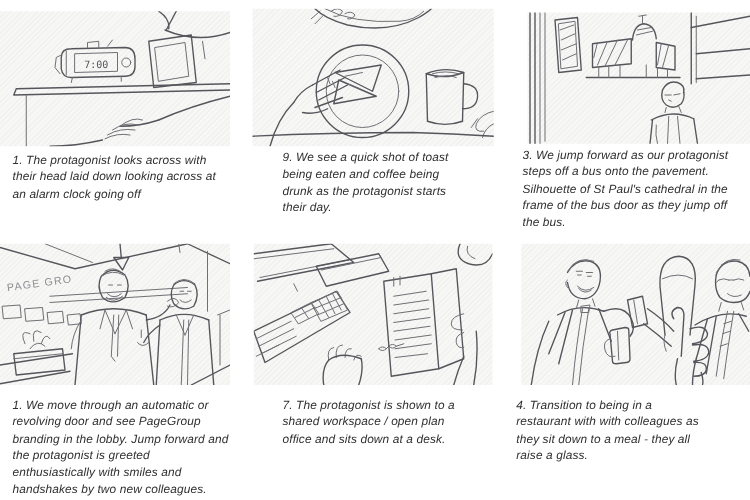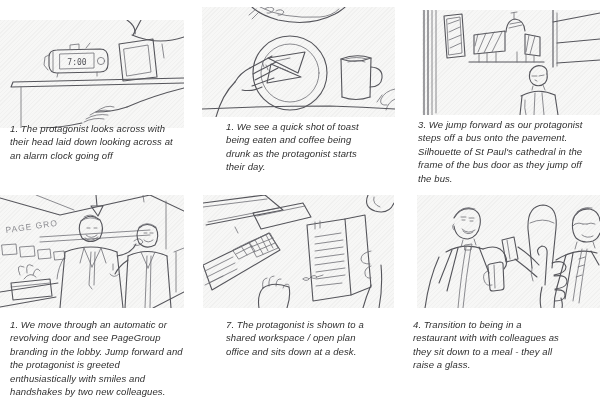--- a/index.html
+++ b/index.html
@@ -27,21 +27,21 @@
     stroke-linecap:round;stroke-linejoin:round;
   }
   .sk .t path,.sk path.t,.sk circle.t{stroke-width:0.8;stroke:#6f6f75;}
   .sk text{stroke:none;}
   .clock-time{font:8px "DejaVu Sans Mono",monospace;fill:#54545a;}
   .wall-text{font:8.5px "Liberation Sans",sans-serif;letter-spacing:1px;fill:#8d8d92;}
 </style>
 </head>
 <body>
 
-<div class="panel-img" style="left:0;top:20px;width:184px;height:108px">
+<div class="panel-img" style="left:0;top:9px;width:184px;height:108px">
   <svg class="sk" viewBox="0 0 184 108">
     <g>
       <path d="M127,0 Q136,6 135,14"></path>
       <path d="M141,0 L133,15"></path>
       <path d="M132,15 Q158,26 184,17"></path>
       <path class="t" d="M162,24 L164,38"></path>
     </g>
     <g>
       <path d="M119,24 L153,19 L157,57 L123,61 Z"></path>
       <path class="t" d="M124,29 L148,25 L151,52 L127,56 Z"></path>
@@ -97,21 +97,21 @@
       <path d="M139,52 Q154,46 169,51 Q154,57 139,52"></path>
       <path class="t" d="M144,52 Q154,49 165,52 M146,55 Q156,52 163,55"></path>
       <path d="M169,60 Q181,61 180,71 Q179,80 168,80"></path>
     </g>
     <g>
       <path class="t" d="M193,82 Q183,84 179,92 Q177,99 185,98 M193,92 Q186,95 184,103 M180,88 L175,95"></path>
     </g>
     <path d="M0,102 Q60,99 128,99 Q160,100 193,102"></path>
   </svg>
 </div>
-<div class="caption" style="left:226px;top:120px;width:170px">1. We see a quick shot of toast
+<div class="caption" style="left:226px;top:120px;width:170px">9. We see a quick shot of toast
 being eaten and coffee being
 drunk as the protagonist starts
 their day.</div>
 
 <div class="panel-img" style="left:422px;top:10px;width:178px;height:105px">
   <svg class="sk" viewBox="0 0 178 105">
     <g>
       <path d="M2,0 L2,105 M6,0 L6,105"></path>
       <path class="t" d="M10,0 L10,105 M14,0 L14,103"></path>
     </g>

